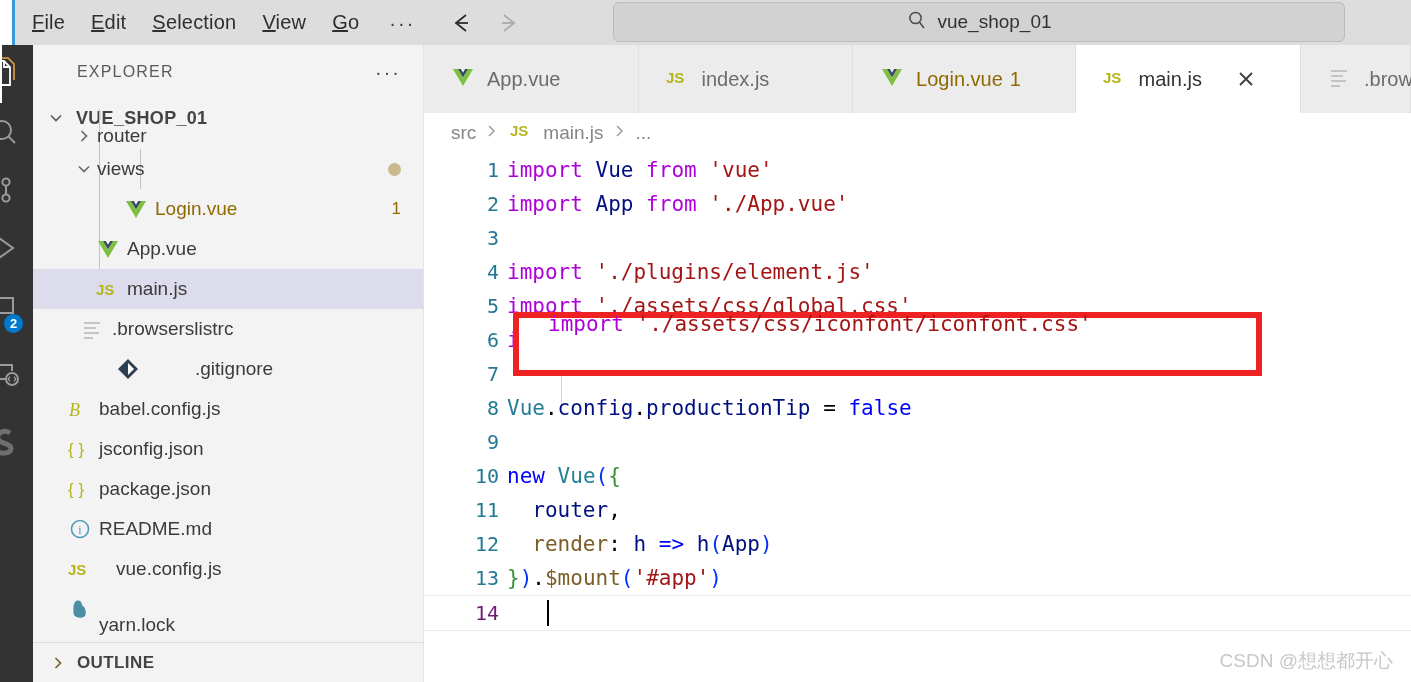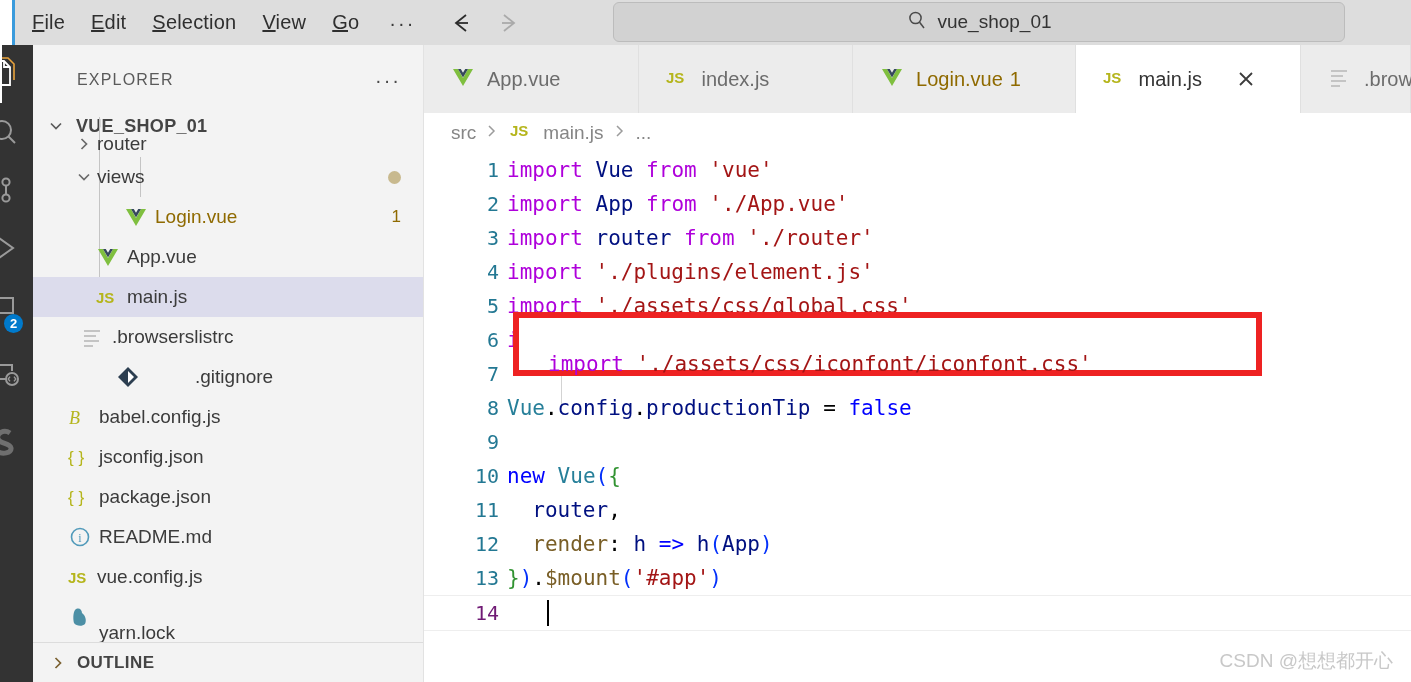--- a/index.html
+++ b/index.html
@@ -138,21 +138,20 @@
     box-sizing: border-box;
     overflow: hidden;
   }
   .sb-header {
     height: 54px;
     display: flex;
     align-items: center;
     justify-content: space-between;
     padding: 0 22px 0 44px;
     box-sizing: border-box;
-    margin-top: 8px;
   }
   .sb-title {
     font-size: 16px;
     color: #5a5a5a;
     letter-spacing: 1.2px;
   }
   .sb-dots {
     font-size: 20px;
     color: #4a4a4a;
     letter-spacing: 2px;
@@ -372,21 +371,21 @@
     background: #ffffff;
     box-sizing: border-box;
     z-index: 20;
   }
   .redbox-code {
     position: absolute;
     left: 513px; top: 312px;
     width: 749px; height: 64px;
     z-index: 21;
     display: flex;
-    align-items: flex-end;
+    align-items: flex-start;
     font-family: "DejaVu Sans Mono", monospace;
     font-size: 21px;
     white-space: pre;
     padding-left: 35px;
     box-sizing: border-box;
     pointer-events: none;
   }
 
   
   .watermark {
@@ -637,21 +636,21 @@
           </span>
           <span class="tree-label" style="margin-left: 6px;">README.md</span>
         </div>
         <div class="tree-row" style="padding-left: 12px;">
           <span class="chev"></span>
           <span class="tree-icon">
             <svg width="26" height="26" viewBox="0 0 26 26">
               <text x="1" y="19" font-family="Liberation Sans, sans-serif" font-size="15" font-weight="bold" fill="#b5b51c">JS</text>
             </svg>
           </span>
-          <span class="tree-label" style="margin-left: 4px;">vue.config.js</span>
+          <span class="tree-label" style="margin-left: 23px;">vue.config.js</span>
         </div>
         <div class="tree-row" style="padding-left: 12px;">
           <span class="chev"></span>
           <span class="tree-icon">
             <svg width="26" height="26" viewBox="0 0 26 26">
               <path d="M8 6 C11 3 15 5 15 9 C18 11 20 16 18 20 C15 23 9 22 7 19 C6 15 6 9 8 6 Z" fill="#4c8fa5"></path>
             </svg>
           </span>
           <span class="tree-label" style="margin-left: 6px; margin-top: 32px;">yarn.lock</span>
         </div>
@@ -726,21 +725,21 @@
           <path d="M4 3 L9 8 L4 13" fill="none" stroke="#9c9c9c" stroke-width="1.5"></path>
         </svg>
     </span>
     <span class="bc-text">...</span>
   </div>
 
   <div class="editor" id="editor">
     <div class="indent-line" style="left:137px; top:187px; height:68px;"></div>
   <div class="code-line"><span class="lnum">1</span><span class="ctext"><span class="kw">import</span><span class="punct"> </span><span class="ident">Vue</span><span class="punct"> </span><span class="kw">from</span><span class="punct"> </span><span class="str">'vue'</span></span></div>
       <div class="code-line"><span class="lnum">2</span><span class="ctext"><span class="kw">import</span><span class="punct"> </span><span class="ident">App</span><span class="punct"> </span><span class="kw">from</span><span class="punct"> </span><span class="str">'./App.vue'</span></span></div>
-      <div class="code-line"><span class="lnum">3</span><span class="ctext"><span class="kw">import</span><span class="punct"> </span><span class="ident">router</span><span class="punct"> </span><span class="kw">from</span><span class="punct"> </span><span class="str">'./router'</span></span></div>
+      <div class="code-line"><span class="lnum">3</span></div>
       <div class="code-line"><span class="lnum">4</span><span class="ctext"><span class="kw">import</span><span class="punct"> </span><span class="str">'./plugins/element.js'</span></span></div>
       <div class="code-line"><span class="lnum">5</span><span class="ctext"><span class="kw">import</span><span class="punct"> </span><span class="str">'./assets/css/global.css'</span></span></div>
       <div class="code-line"><span class="lnum">6</span><span class="ctext"><span class="kw">import</span><span class="punct"> </span><span class="str">'./assets/css/iconfont/iconfont.css'</span></span></div>
       <div class="code-line"><span class="lnum">7</span><span class="ctext"></span></div>
       <div class="code-line"><span class="lnum">8</span><span class="ctext"><span class="teal">Vue</span><span class="punct">.</span><span class="ident">config</span><span class="punct">.</span><span class="ident">productionTip</span><span class="punct"> </span><span class="punct">=</span><span class="punct"> </span><span class="bluekw">false</span></span></div>
       <div class="code-line"><span class="lnum">9</span><span class="ctext"></span></div>
       <div class="code-line"><span class="lnum">10</span><span class="ctext"><span class="bluekw">new</span><span class="punct"> </span><span class="teal">Vue</span><span class="brace1">(</span><span class="brace2">{</span></span></div>
       <div class="code-line"><span class="lnum">11</span><span class="ctext"><span class="punct">  </span><span class="ident">router</span><span class="punct">,</span></span></div>
       <div class="code-line"><span class="lnum">12</span><span class="ctext"><span class="punct">  </span><span class="prop">render</span><span class="punct">: </span><span class="ident">h</span><span class="punct"> </span><span class="arrow-op">=&gt;</span><span class="punct"> </span><span class="ident">h</span><span class="brace1">(</span><span class="ident">App</span><span class="brace1">)</span></span></div>
       <div class="code-line"><span class="lnum">13</span><span class="ctext"><span class="brace2">}</span><span class="brace1">)</span><span class="punct">.</span><span class="func">$mount</span><span class="brace1">(</span><span class="str">'#app'</span><span class="brace1">)</span></span></div>

